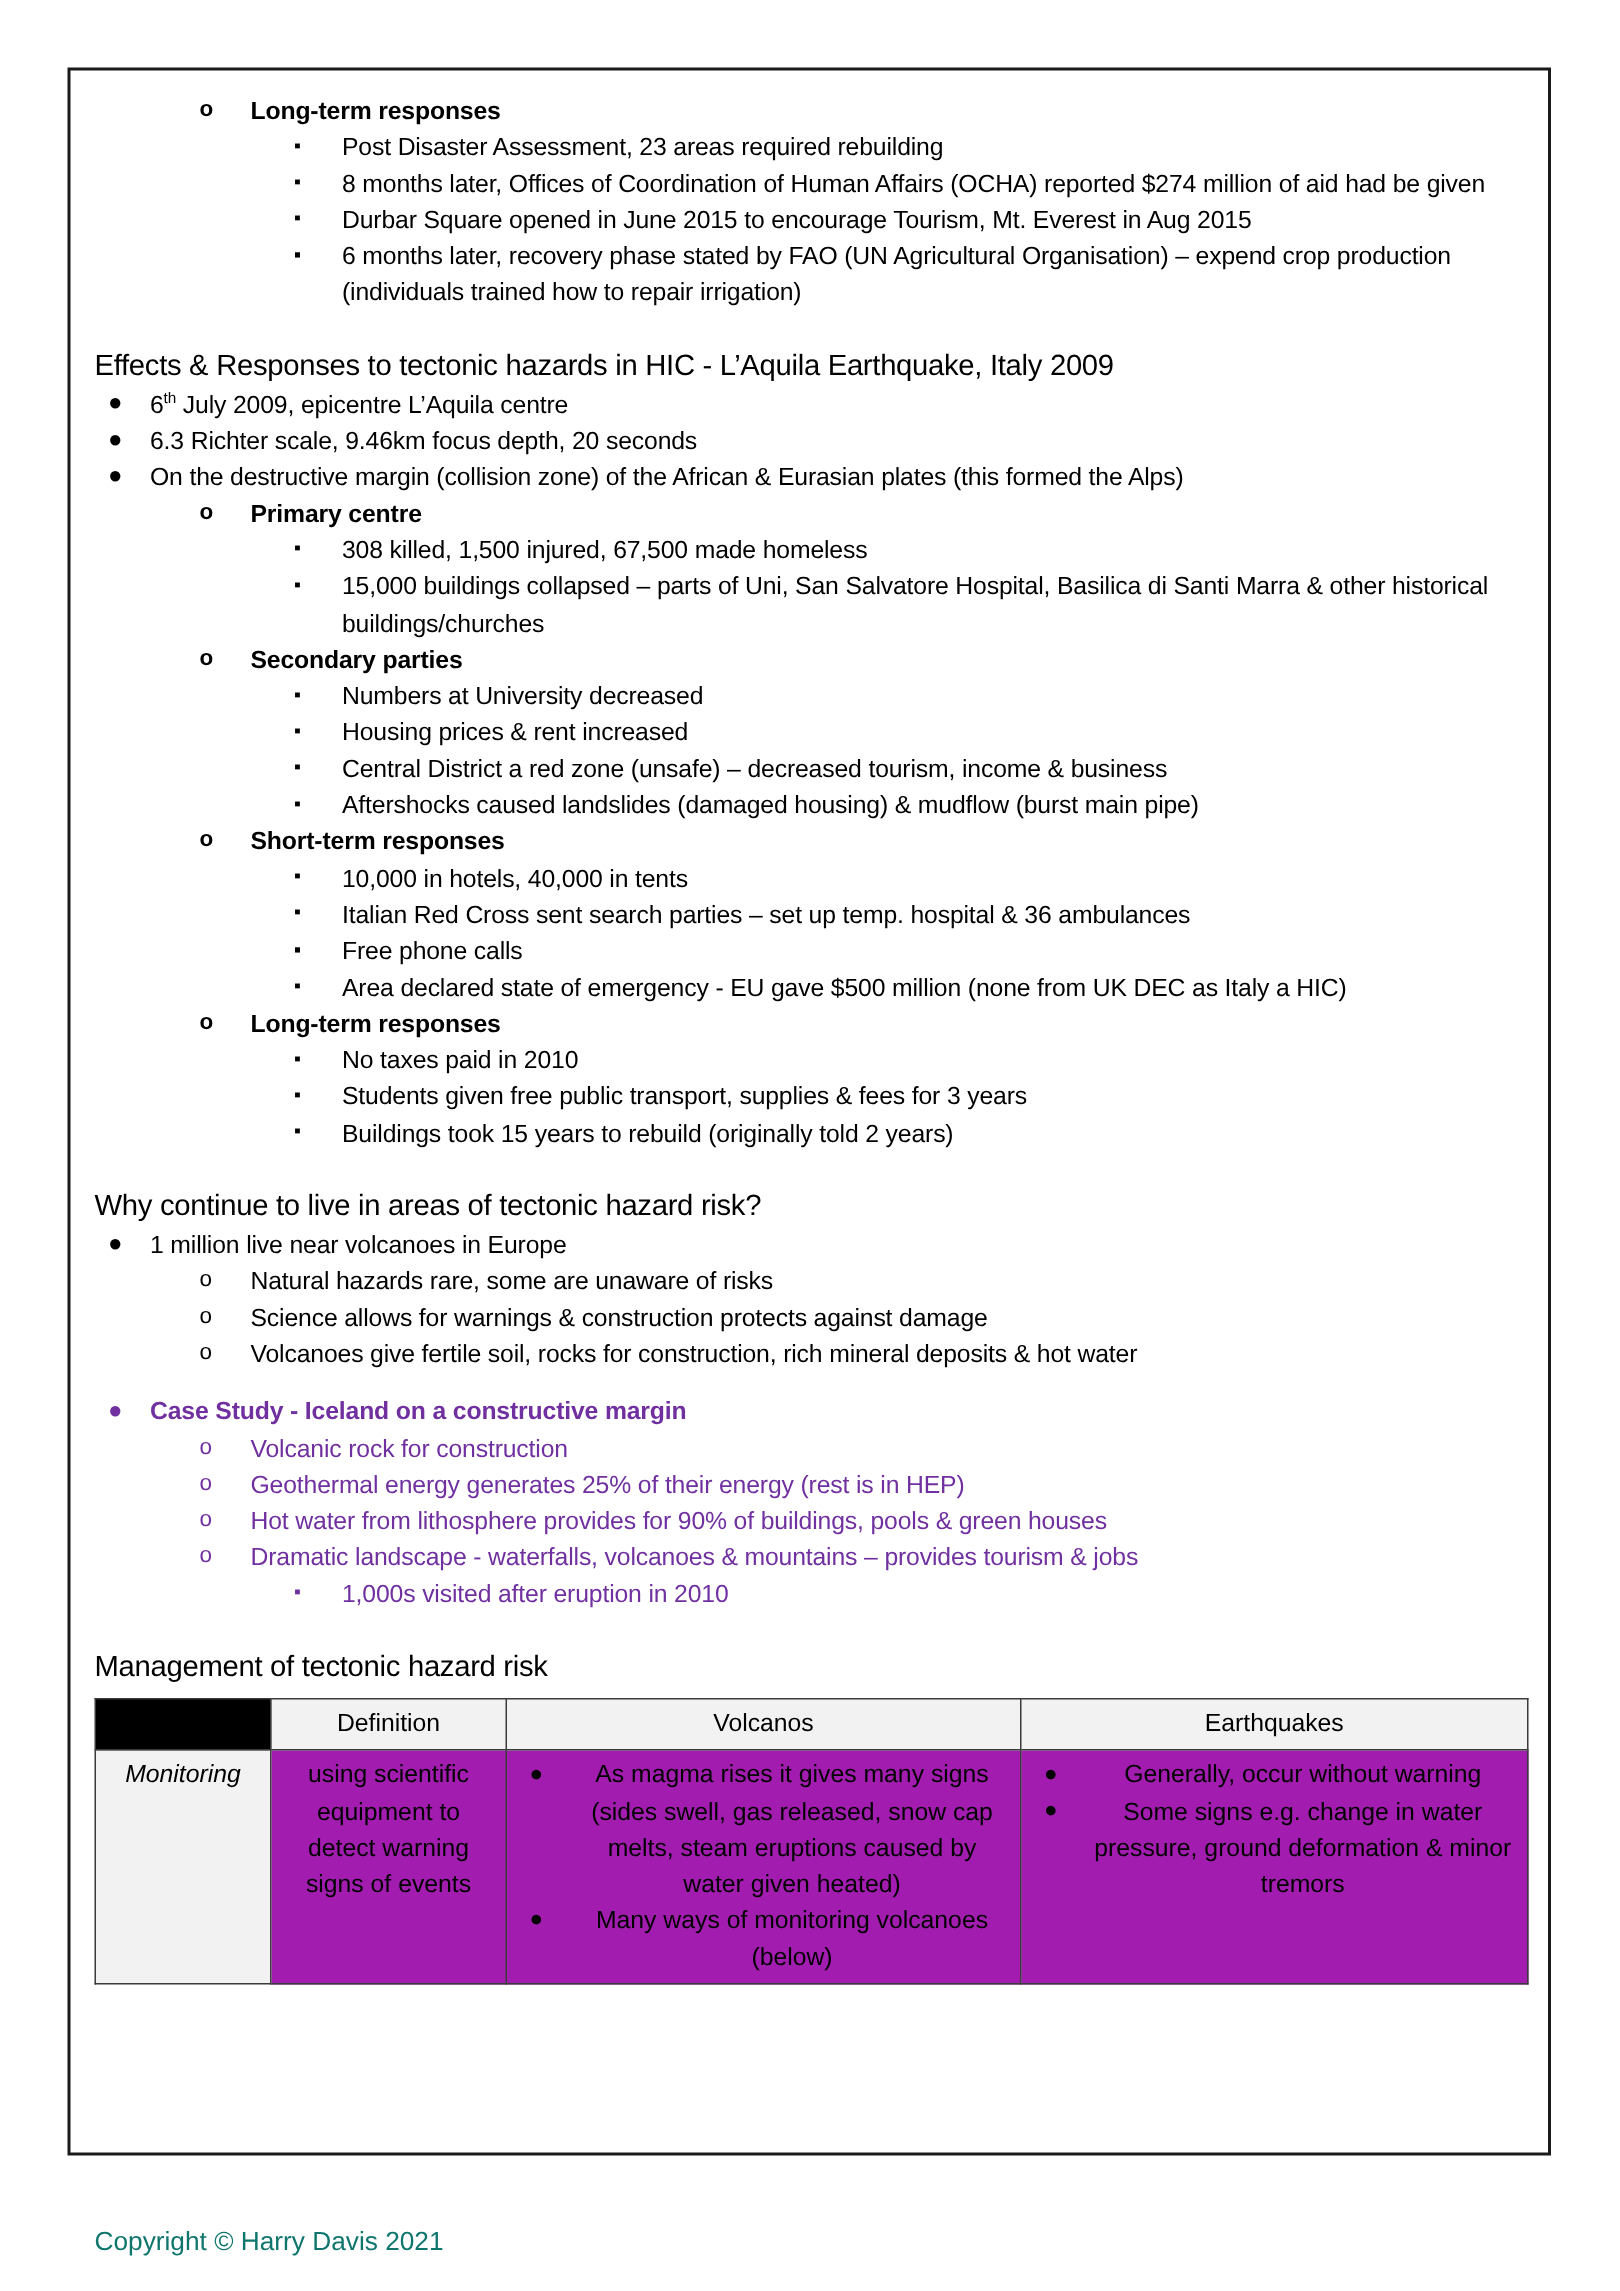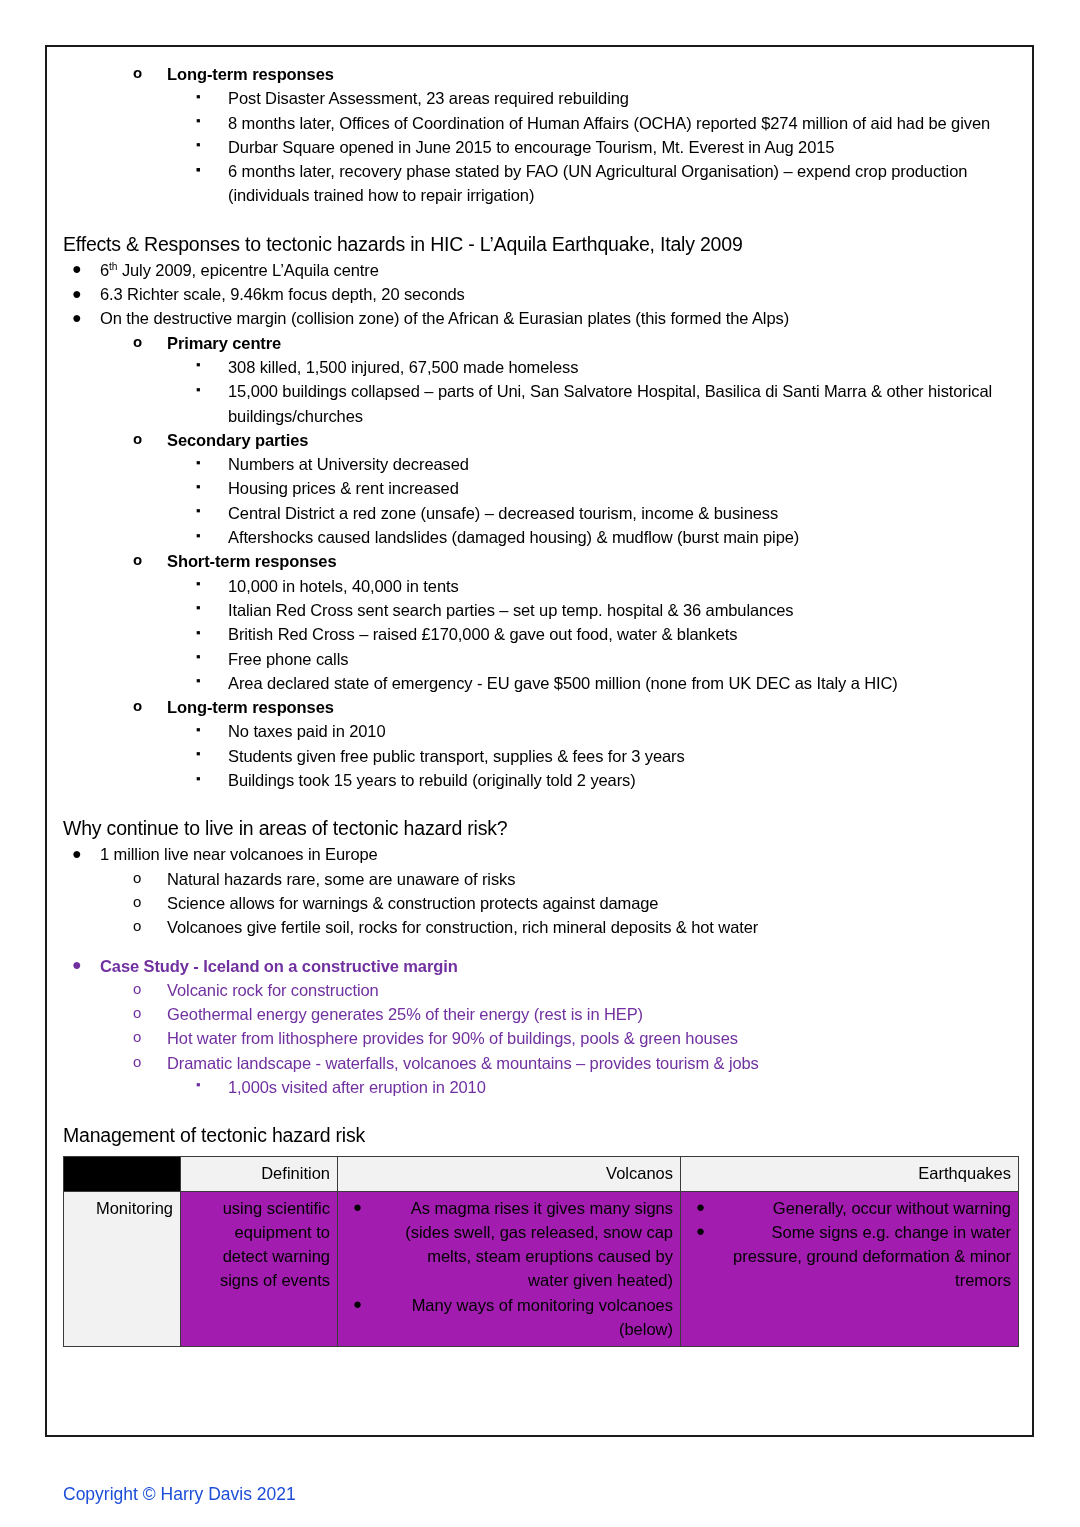--- a/index.html
+++ b/index.html
@@ -85,35 +85,36 @@
     width: 955px;
     margin-top: 7px;
     table-layout: fixed;
   }
   table.mgmt-table td, table.mgmt-table th {
     border: 1.2px solid #3b3b3b;
     vertical-align: top;
     padding: 4px 7px 5px 7px;
     font-size: 16.5px;
     line-height: 24.3px;
-    text-align: right;
+    text-align: center;
     font-weight: normal;
   }
   th.hdr-black {
     background: #000000;
     width: 117px;
   }
   th.hdr-cell {
     background: #f2f2f2;
     font-weight: bold;
   }
   td.row-label {
     background: #f2f2f2;
     font-weight: bold;
     text-align: left;
+    font-style: italic;
   }
   td.cell-plain { background: #a21caf; }
 
   .cell-list {
     margin: 0;
     padding: 0;
     list-style: none;
   }
   .cell-list li {
     position: relative;
@@ -126,21 +127,21 @@
     top: -0.5px;
     font-size: 15px;
   }
 
   .footer {
     position: absolute;
     left: 63px;
     top: 1482px;
     font-size: 17.5px;
     line-height: 24px;
-    color: #1d4ed8;
+    color: #0f766e;
   }
 </style>
 </head>
 <body>
 
 <div class="page-frame"></div>
 
 <div class="page-body">
 
   <div>
@@ -227,21 +228,20 @@
   <div class="lvl3">
     <span class="bullet">▪</span>
     <span>10,000 in hotels, 40,000 in tents</span>
   </div>
   <div class="lvl3">
     <span class="bullet">▪</span>
     <span>Italian Red Cross sent search parties – set up temp. hospital &amp; 36 ambulances</span>
   </div>
   <div class="lvl3">
     <span class="bullet">▪</span>
-    <span>British Red Cross – raised £170,000 &amp; gave out food, water &amp; blankets</span>
   </div>
   <div class="lvl3">
     <span class="bullet">▪</span>
     <span>Free phone calls</span>
   </div>
   <div class="lvl3">
     <span class="bullet">▪</span>
     <span>Area declared state of emergency - EU gave $500 million (none from UK DEC as Italy a HIC)</span>
   </div>
 

